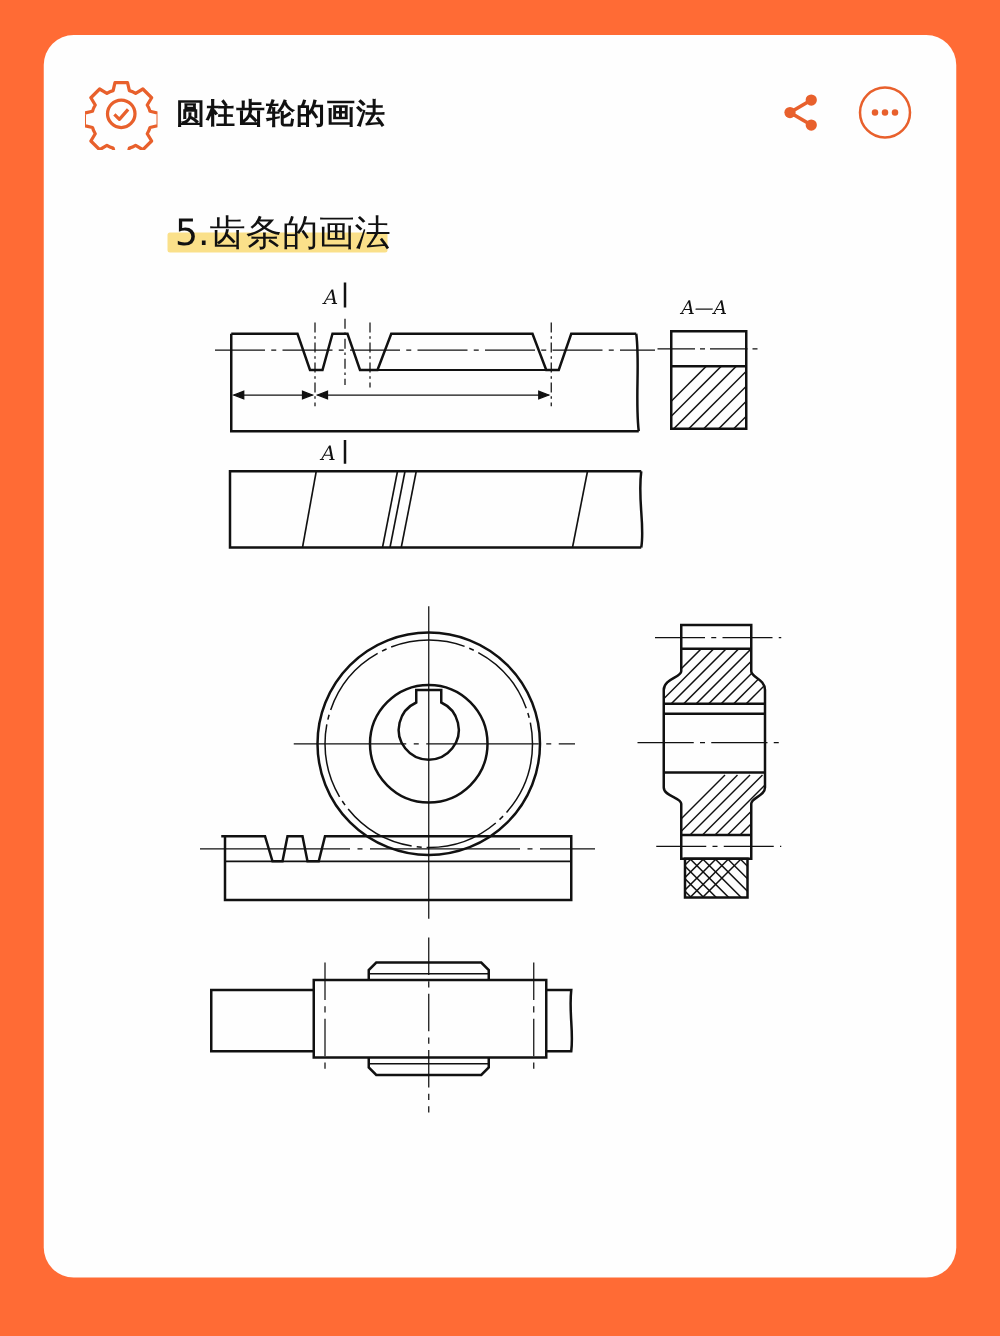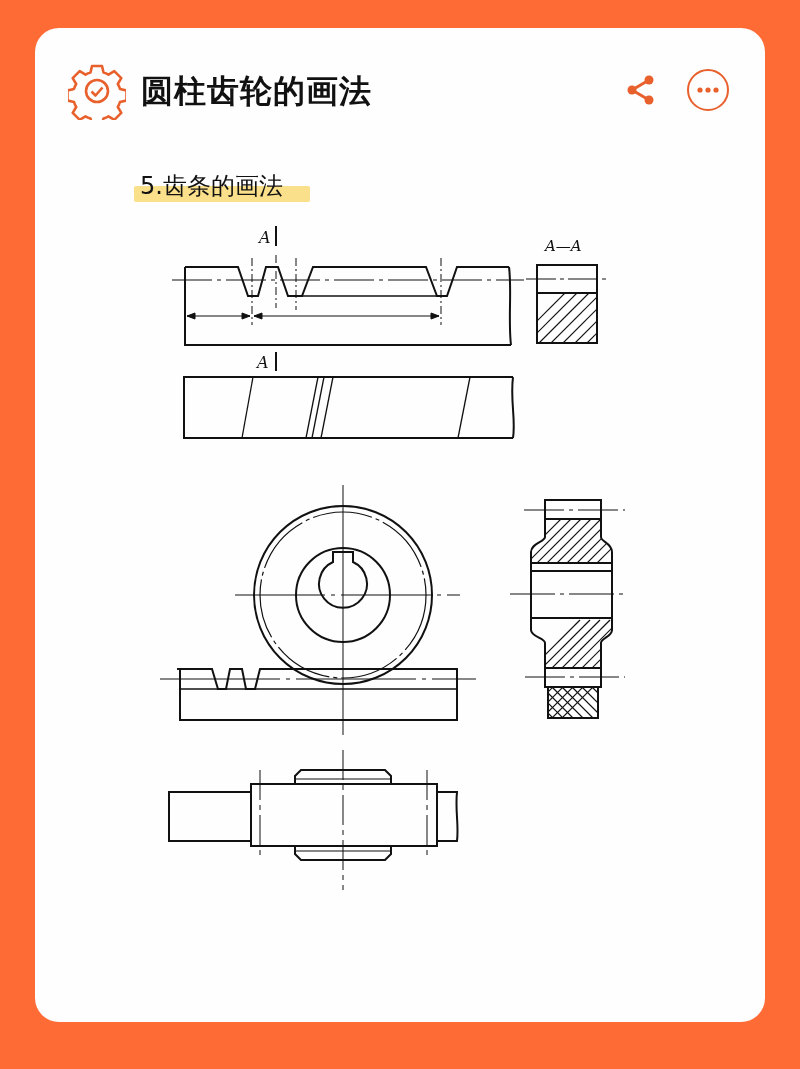--- a/index.html
+++ b/index.html
@@ -1,26 +1,26 @@
 <!DOCTYPE html>
 <html><head>
 <meta charset="utf-8">
 <style>
   * { margin: 0; padding: 0; box-sizing: border-box; }
   html, body { width: 800px; height: 1069px; overflow: hidden; }
   body { background: #FF6B35; font-family: "DejaVu Sans", "Liberation Sans", sans-serif; position: relative; }
   .card { position: absolute; left: 35px; top: 28px; width: 730px; height: 994px; background: #fefefe; border-radius: 24px; }
   .header { position: absolute; left: 0; top: 0; width: 100%; height: 130px; }
   .gear-icon { position: absolute; left: 33px; top: 34px; width: 58px; height: 58px; }
-  .title { position: absolute; left: 106px; top: 38px; font-size: 32px; font-weight: bold; color: #111; letter-spacing: 1px; line-height: 50px; }
+  .title { position: absolute; left: 106px; top: 38px; font-size: 23px; font-weight: bold; color: #111; letter-spacing: 1px; line-height: 50px; }
   .share-btn { position: absolute; left: 588px; top: 44px; width: 36px; height: 36px; cursor: pointer; }
   .more-btn { position: absolute; left: 651px; top: 40px; width: 44px; height: 44px; cursor: pointer; }
   .section-heading { position: absolute; left: 99px; top: 138px; height: 40px; }
   .section-heading .hl { position: absolute; left: 0; top: 20px; width: 176px; height: 16px; background: #FAE08A; border-radius: 2px; }
-  .section-heading .txt { position: relative; font-size: 24px; color: #111; line-height: 40px; padding-left: 6px; white-space: nowrap; }
+  .section-heading .txt { position: relative; font-size: 29px; color: #111; line-height: 40px; padding-left: 6px; white-space: nowrap; }
   .drawing { position: absolute; }
   svg text { font-family: "DejaVu Serif", "Liberation Serif", serif; font-style: italic; }
 </style>
 </head>
 <body>
 
 <div class="card">
 
   <div class="header">
     <svg class="gear-icon" viewBox="0 0 58 58">

